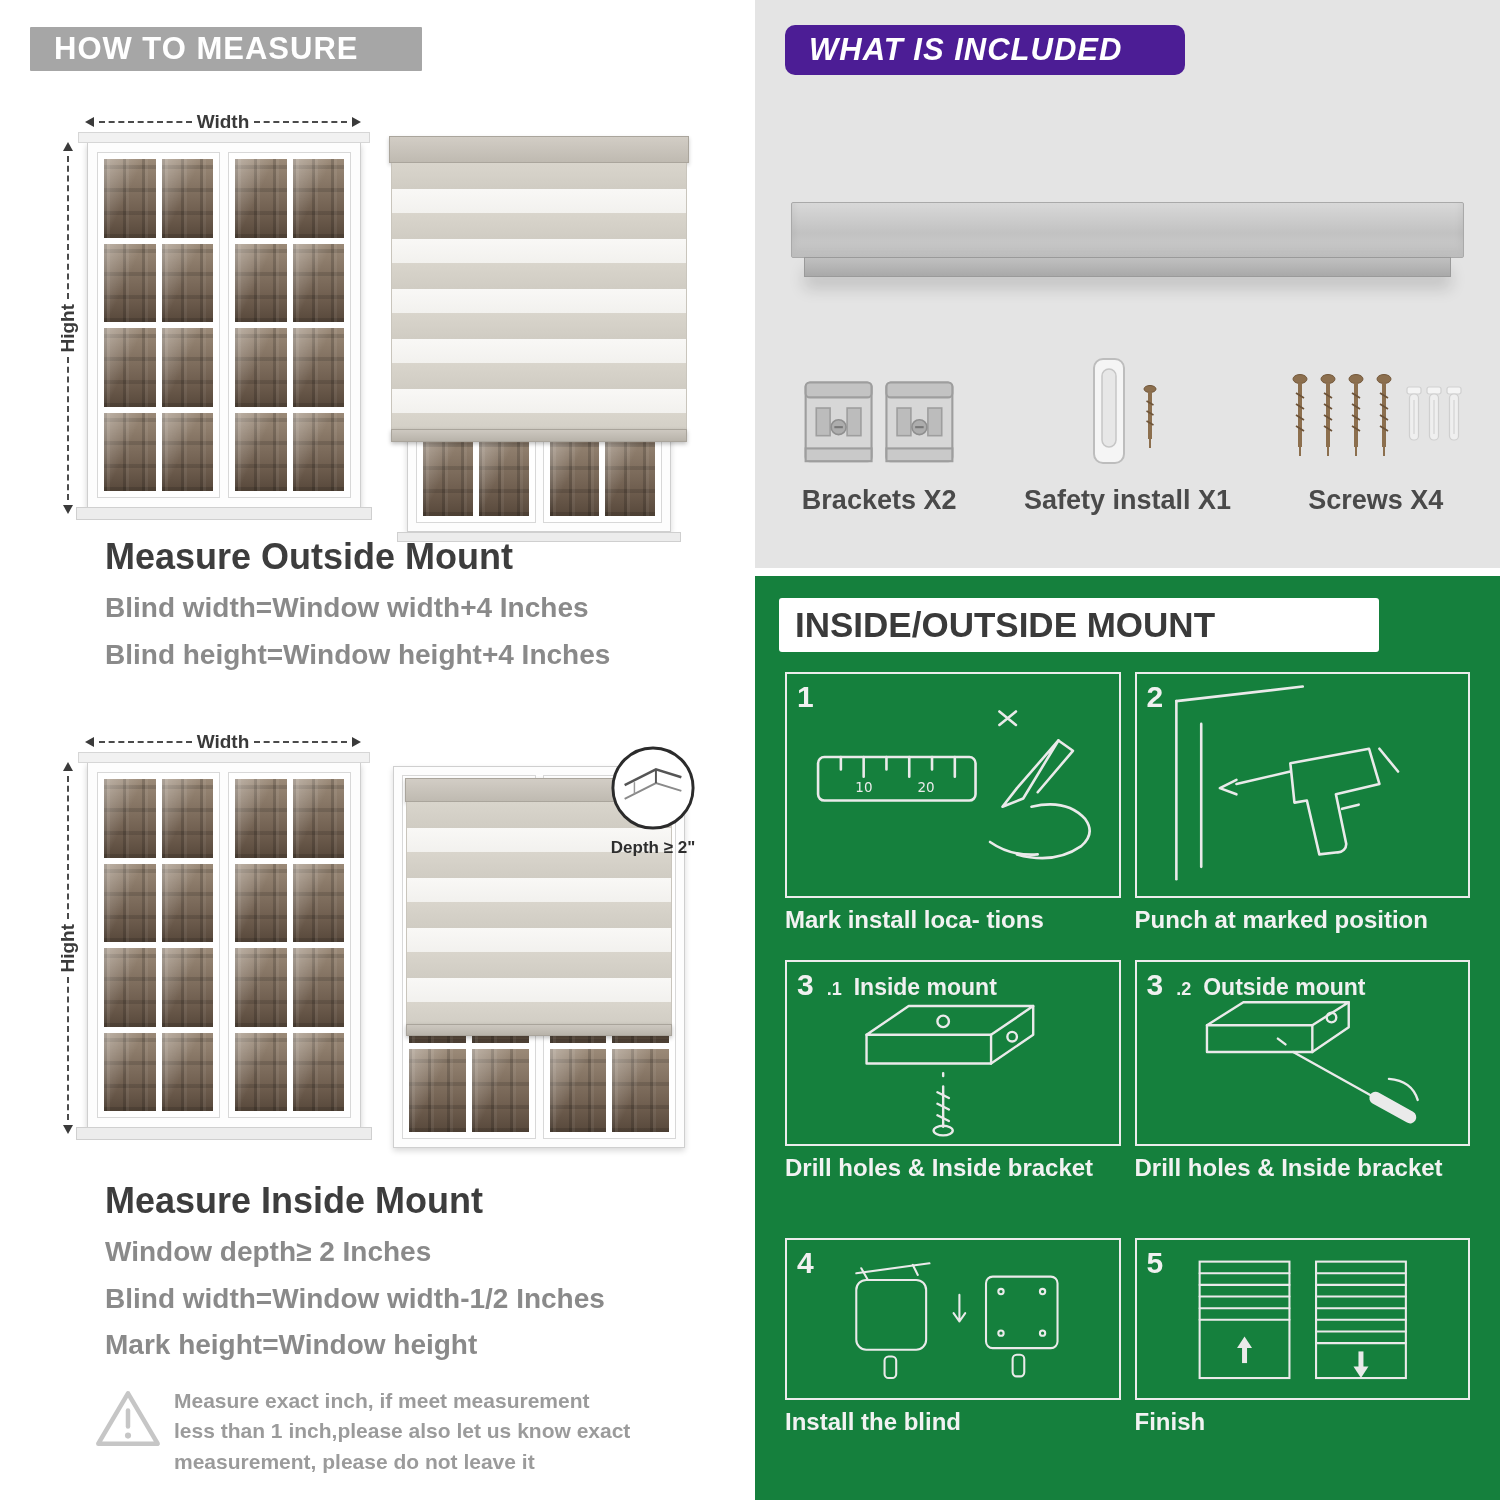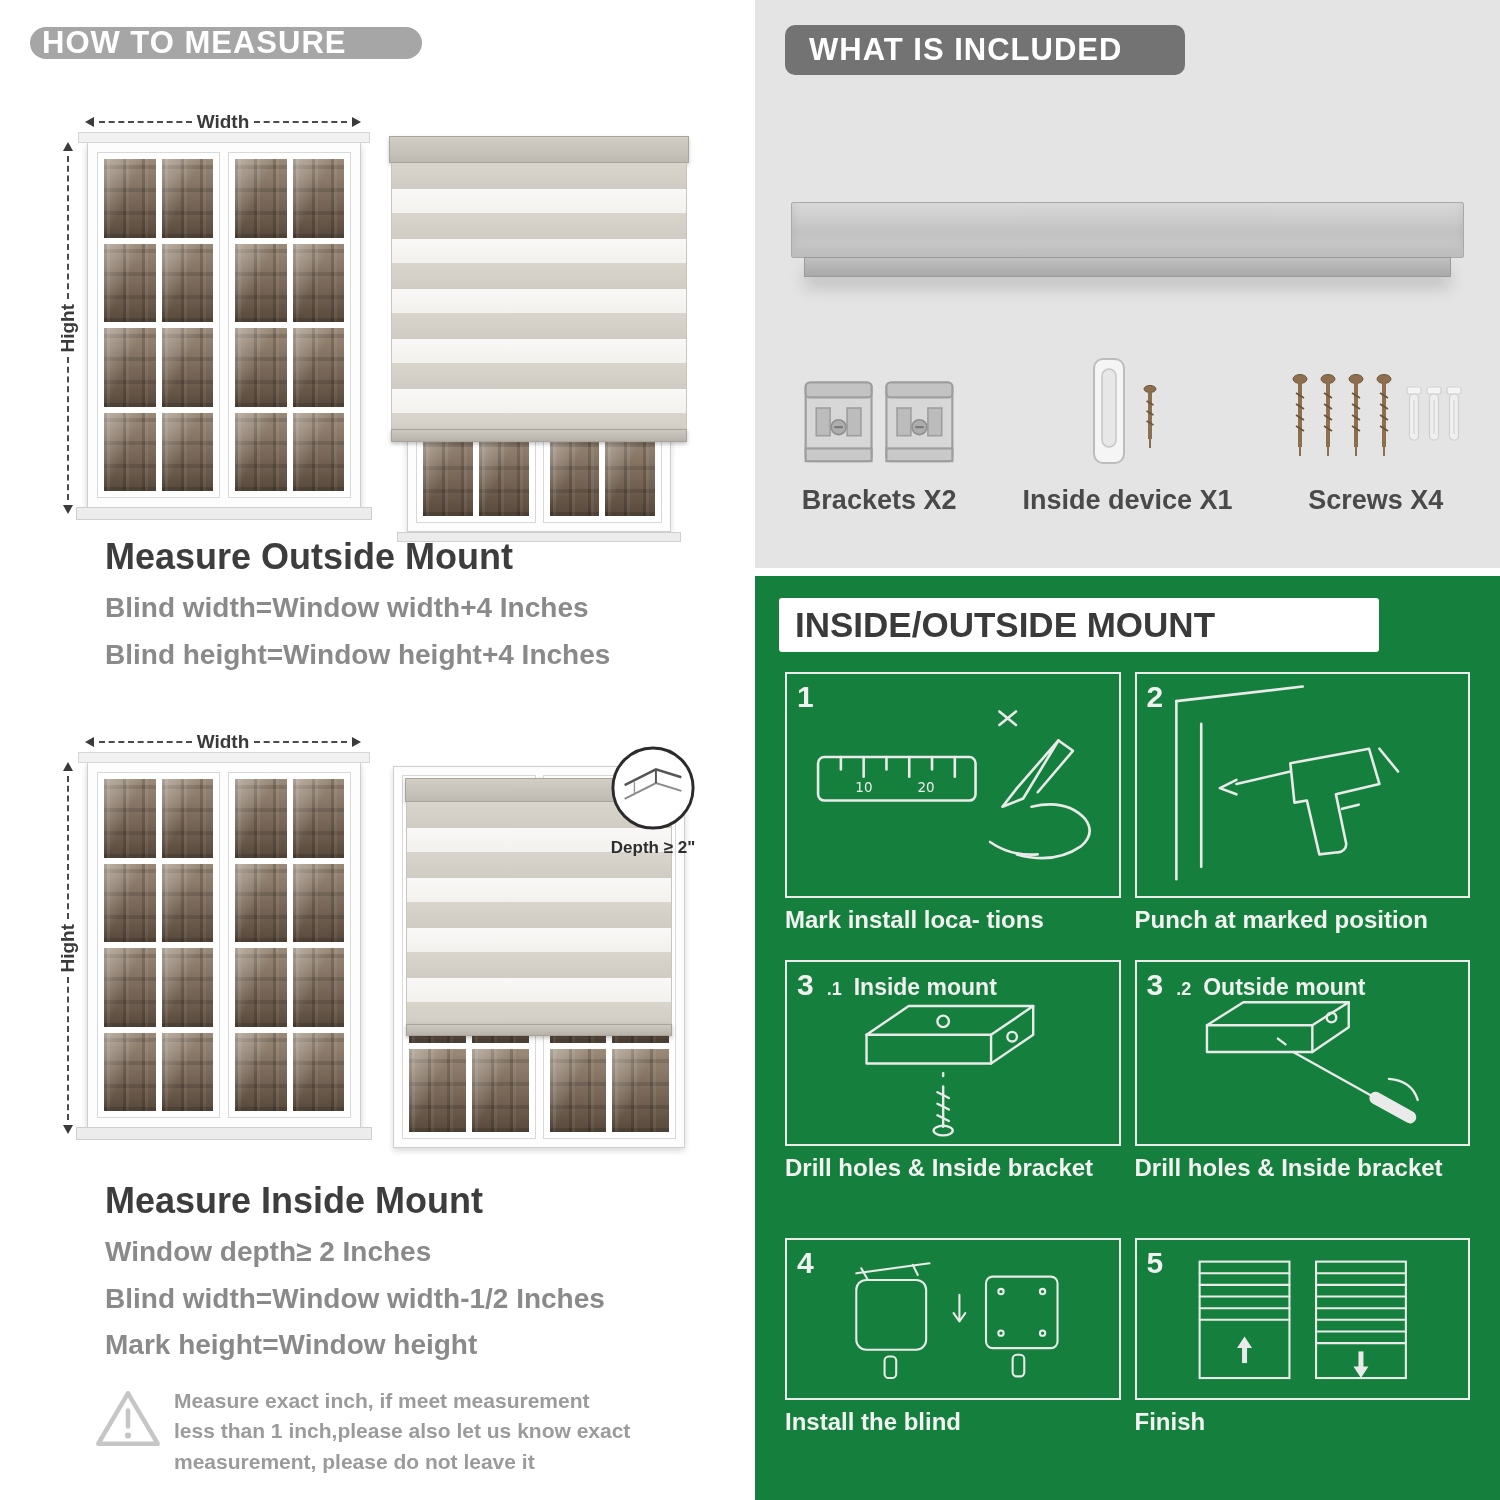--- a/index.html
+++ b/index.html
@@ -2,23 +2,23 @@
 <html><head>
 <meta charset="utf-8">
 <style>
   * { margin:0; padding:0; box-sizing:border-box; }
   html,body { width:1500px; height:1500px; }
   body { font-family:"Liberation Sans", sans-serif; background:#fff; overflow:hidden; }
   .page { position:relative; width:1500px; height:1500px; display:flex; }
 
   
   .left { position:relative; width:755px; height:1500px; background:#fff; }
-  .banner-left { position:absolute; left:30px; top:27px; width:392px; height:32px;
-    background:#a6a6a6; border-radius:18px; color:#fff; font-weight:700; font-size:31px;
-    letter-spacing:1px; display:flex; align-items:center; padding-left:12px; }
+  .banner-left { position:absolute; left:30px; top:27px; width:392px; height:44px;
+    background:#a6a6a6; border-radius:1px; color:#fff; font-weight:700; font-size:31px;
+    letter-spacing:1px; display:flex; align-items:center; padding-left:24px; }
   .h2 { position:absolute; left:105px; font-size:36px; font-weight:700; color:#3d3d3d; }
   .pline { position:absolute; left:105px; font-size:28px; font-weight:700; color:#8a8a8a; }
 
   .illus-row { position:absolute; left:55px; width:660px; height:435px; }
 
   
   .measure-group { position:absolute; left:0; top:0; width:310px; height:425px; }
   .dim-h { position:absolute; left:30px; top:4px; width:276px; height:24px;
     display:flex; align-items:center; gap:5px; color:#3a3a3a; font-size:19px; font-weight:700; }
   .dim-h .dash { flex:1; border-top:2px dashed #4a4a4a; height:0; }
@@ -65,22 +65,22 @@
   .depth-callout { position:absolute; left:538px; top:18px; width:120px; text-align:center; }
   .depth-callout .lbl { margin-top:2px; font-size:17px; font-weight:700; color:#2e2e2e; }
 
   .warning { position:absolute; left:92px; top:1386px; width:570px; display:flex; gap:10px; align-items:flex-start; }
   .warning-text { width:460px; font-size:21px; font-weight:700; color:#9b9b9b; line-height:1.45; }
 
   
   .right { position:relative; width:745px; height:1500px; display:flex; flex-direction:column; }
   .included { position:relative; height:568px; background:#e4e4e4; }
   .banner-right { position:absolute; left:30px; top:25px; width:400px; height:50px;
-    background:#737373; border-radius:10px; color:#fff; font-weight:700; font-size:31px;
-    letter-spacing:1px; display:flex; align-items:center; padding-left:24px; }
+    background:#4c1d95; border-radius:10px; color:#fff; font-weight:700; font-size:31px;
+    letter-spacing:1px; display:flex; align-items:center; padding-left:24px;font-style:italic; }
   .product-label { position:absolute; left:0; right:0; top:140px; text-align:center;
     font-size:29px; font-weight:700; color:#4a4a4a; }
   .headrail-wrap { position:absolute; left:36px; right:36px; top:202px; }
   .hr-main { height:56px; background:linear-gradient(180deg,#d8d8d8 0%,#c2c2c2 55%,#cdcdcd 100%);
     border:1px solid #a9a9a9; border-radius:2px; box-shadow:inset 0 -8px 10px rgba(0,0,0,0.08); }
   .hr-lip { height:20px; width:96%; margin:-1px auto 0; background:linear-gradient(180deg,#c0c0c0,#a9a9a9);
     border:1px solid #9a9a9a; box-shadow:0 12px 16px rgba(0,0,0,0.14); }
   .items-row { position:absolute; left:0; right:0; top:316px; height:200px; display:flex; }
   .item { flex:1; display:flex; flex-direction:column; align-items:center; justify-content:flex-end; }
   .item-icon { height:152px; display:flex; align-items:flex-end; justify-content:center; }
@@ -322,21 +322,21 @@
           <div class="item-icon">
             <svg viewBox="0 0 110 120" width="110" height="120">
               <rect x="22" y="4" width="30" height="104" rx="9" fill="#f5f5f5" stroke="#bdbdbd" stroke-width="2"></rect>
               <rect x="30" y="14" width="14" height="78" rx="7" fill="#e7e7e7" stroke="#c6c6c6" stroke-width="1.5"></rect>
               <ellipse cx="78" cy="34" rx="6" ry="3.5" fill="#8c6f4e" stroke="#6f5539" stroke-width="1"></ellipse>
               <path d="M78 37 L78 84" stroke="#8c6f4e" stroke-width="4"></path>
               <path d="M74.5 46 l7 4 M74.5 56 l7 4 M74.5 66 l7 4" stroke="#6f5539" stroke-width="1.6"></path>
               <path d="M78 84 l0 9" stroke="#8c6f4e" stroke-width="2"></path>
             </svg>
           </div>
-          <div class="item-label">Inside device X1</div>
+          <div class="item-label">Safety install X1</div>
         </div>
 
         <div class="item">
           <div class="item-icon">
             <svg viewBox="0 0 180 110" width="180" height="110">
               <defs>
                 <g id="scr">
                   <ellipse cx="0" cy="6" rx="7" ry="4.5" fill="#8c6f4e" stroke="#74593c" stroke-width="1"></ellipse>
                   <path d="M0 10 L0 74" stroke="#8c6f4e" stroke-width="4"></path>
                   <path d="M-4 20 l8 5 M-4 31 l8 5 M-4 42 l8 5 M-4 53 l8 5" stroke="#6d5339" stroke-width="1.8"></path>

